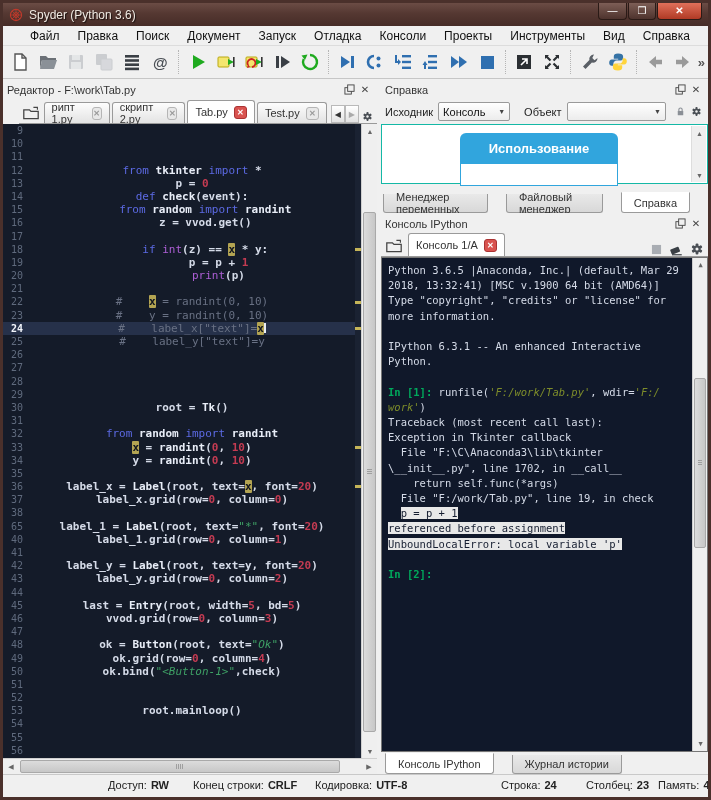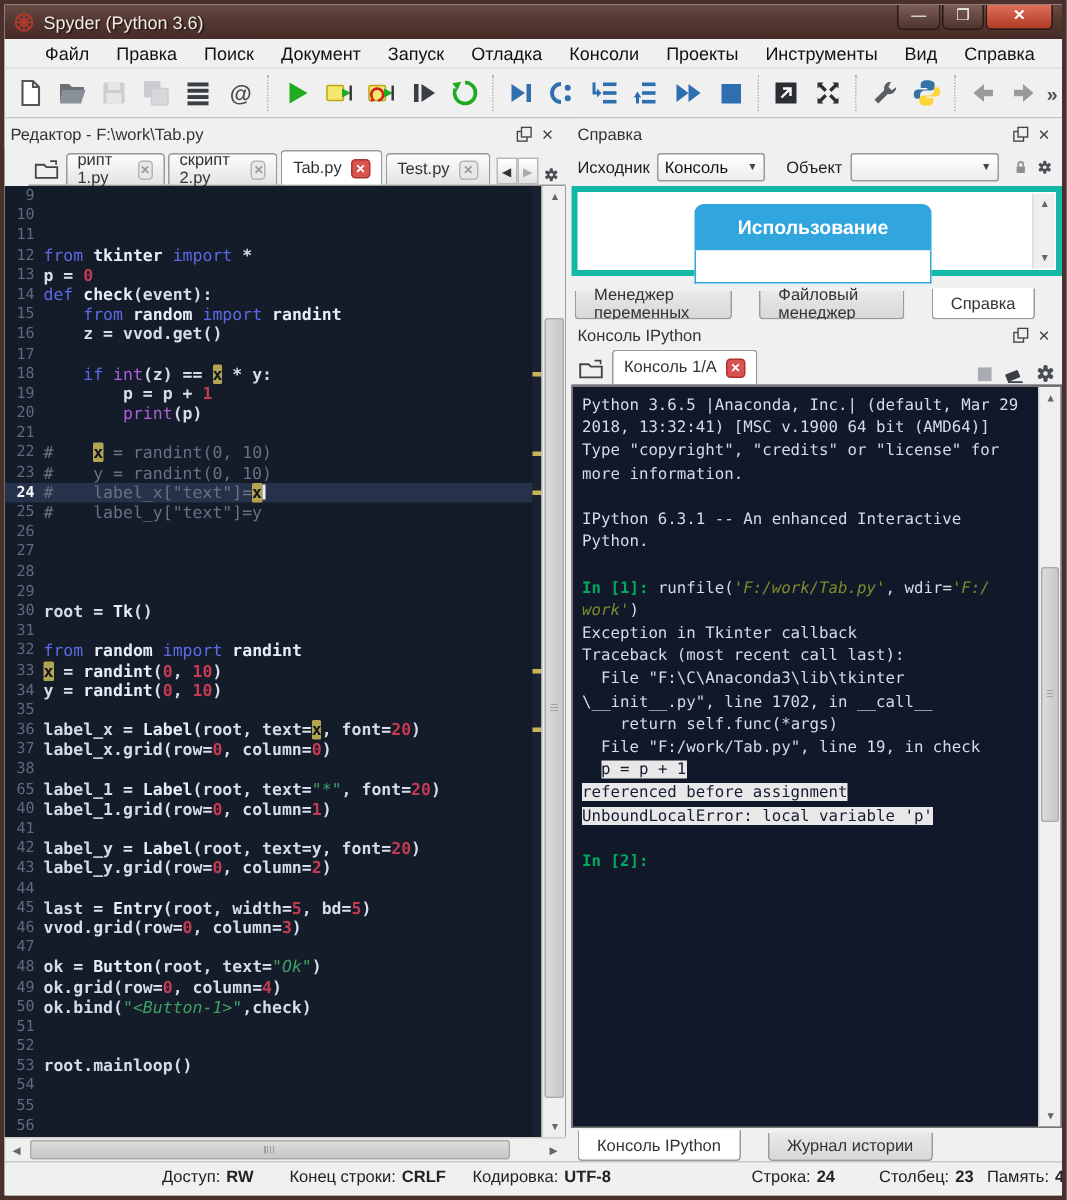--- a/index.html
+++ b/index.html
@@ -50,21 +50,21 @@
   .navbtn { width:14px; height:18px; font-size:8px; color:#333; display:flex; align-items:center; justify-content:center; border:1px solid #b9b9b9; background:linear-gradient(#fff,#e2e2e2); }
   .navbtn.dis { color:#aaa; }
   .gearbtn { margin:0 2px; }
 
   .code-area { position:absolute; top:45px; left:0; right:0; height:634px; background:#141b29; overflow:hidden; }
   .code-lines { position:absolute; top:0; left:0; right:22px; bottom:0; font-family:"DejaVu Sans Mono", monospace; font-size:11px; }
   .code-row { display:flex; height:13.2px; line-height:13.2px; white-space:pre; }
   .code-row.current { background:#26314a; }
   .gut { width:26px; flex:0 0 26px; text-align:right; padding-right:6px; color:#5f6a7d; font-size:10px; }
   .code-row.current .gut { color:#f2f5fb; font-weight:bold; }
-  .ct { flex:1; color:#d5dbe8; font-weight:600; }
+  .ct { flex:1; color:#d5dbe8; font-weight:600;text-align:center; }
   .sg-k { color:#5c6ae4; font-weight:400; }
   .sg-n { color:#e8edf7; font-weight:700; }
   .sg-b { color:#ae5fd6; font-weight:400; }
   .sg-m { color:#c43b52; }
   .sg-s { color:#3ea065; font-style:italic; font-weight:400; }
   .sg-c { color:#697184; font-weight:400; }
   .sg-x { background:#b3a452; color:#10151f; border-radius:1px; }
   .sg-caret { display:inline-block; width:0; height:10px; border-left:2px solid #e9edf5; vertical-align:-1px; }
 
   .scrollflags { position:absolute; top:0; right:16px; width:6px; bottom:0; background:#1a2232; }
@@ -80,21 +80,21 @@
   .hgrip { position:absolute; top:3px; bottom:3px; left:50%; width:7px; margin-left:-4px;
     background:repeating-linear-gradient(90deg,#9f9f9f 0 1px,transparent 1px 2px); }
 
   
   .right-col { position:absolute; left:378px; top:76px; width:327px; height:695px; }
 
   .help-panel { position:absolute; top:0; left:0; right:0; height:134px; }
   .help-controls { position:absolute; top:20px; left:0; right:0; height:25px; background:#f0f0f0; display:flex; align-items:center; padding:0 4px; font-size:11px; color:#222; }
   .combo { height:19px; border:1px solid #9a9a9a; background:linear-gradient(180deg,#fff,#ececec); border-radius:2px; display:flex; align-items:center; font-size:11px; padding:0 4px; color:#111; }
   .combo .dd { margin-left:auto; font-size:7px; color:#444; padding-left:6px; }
-  .help-content { position:absolute; top:45px; left:0; right:0; height:60px; background:#fff; border:4px solid #14b8a6; }
+  .help-content { position:absolute; top:45px; left:0; right:0; height:60px; background:#fff; border:1px solid #14b8a6; }
   .usage-card { position:absolute; left:78px; top:8px; width:158px; }
   .usage-head { background:#31a5dd; border-radius:6px 6px 0 0; color:#fff; font-weight:bold; font-size:13px; text-align:center; padding:8px 0; }
   .usage-body { background:#fff; border:1px solid #31a5dd; border-top:none; height:22px; }
   .hc-scroll { position:absolute; right:1px; top:1px; bottom:1px; width:15px; background:#efefef; border-left:1px solid #ddd; }
   .help-tabs { position:absolute; top:112px; left:0; right:0; height:22px; display:flex; align-items:flex-end; padding-left:2px; }
   .btab { height:19px; border:1px solid #9a9a9a; border-top:none; border-radius:0 0 3px 3px; background:linear-gradient(180deg,#e9e9e9,#d8d8d8);
     font-size:11px; color:#333; display:flex; align-items:center; padding:0 12px; margin-right:18px; }
   .btab.active { background:#fff; height:21px; border-top:1px solid #fff; }
 
   .console-panel { position:absolute; top:134px; left:0; right:0; bottom:0; }
@@ -542,22 +542,22 @@
             <div class="con-row"><span>Python 3.6.5 |Anaconda, Inc.| (default, Mar 29</span></div>
             <div class="con-row"><span>2018, 13:32:41) [MSC v.1900 64 bit (AMD64)]</span></div>
             <div class="con-row"><span>Type "copyright", "credits" or "license" for</span></div>
             <div class="con-row"><span>more information.</span></div>
             <div class="con-row">&nbsp;</div>
             <div class="con-row"><span>IPython 6.3.1 -- An enhanced Interactive</span></div>
             <div class="con-row"><span>Python.</span></div>
             <div class="con-row">&nbsp;</div>
             <div class="con-row"><span class="cg">In [1]:</span><span> runfile(</span><span class="co">'F:/work/Tab.py'</span><span>, wdir=</span><span class="co">'F:/</span></div>
             <div class="con-row"><span class="co">work'</span><span>)</span></div>
+            <div class="con-row"><span>Traceback (most recent call last):</span></div>
             <div class="con-row"><span>Exception in Tkinter callback</span></div>
-            <div class="con-row"><span>Traceback (most recent call last):</span></div>
             <div class="con-row"><span>  File "F:\C\Anaconda3\lib\tkinter</span></div>
             <div class="con-row"><span>\__init__.py", line 1702, in __call__</span></div>
             <div class="con-row"><span>    return self.func(*args)</span></div>
             <div class="con-row"><span>  File "F:/work/Tab.py", line 19, in check</span></div>
             <div class="con-row"><span>  </span><span class="csel">p = p + 1</span></div>
             <div class="con-row"><span class="csel">referenced before assignment</span></div>
             <div class="con-row"><span class="csel">UnboundLocalError: local variable 'p'</span></div>
             <div class="con-row">&nbsp;</div>
             <div class="con-row"><span class="cg">In [2]:</span></div>
           </div>

